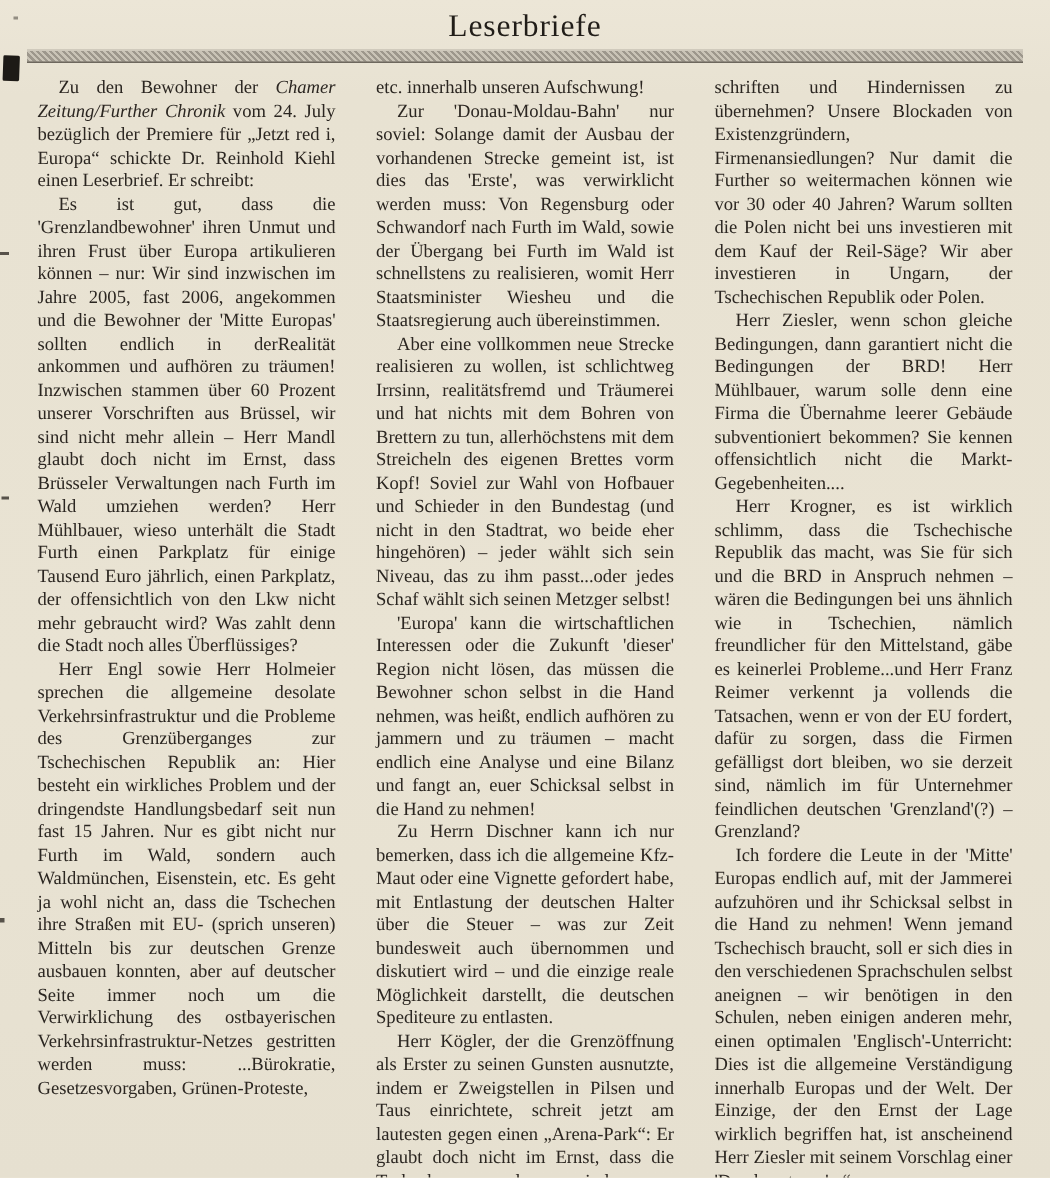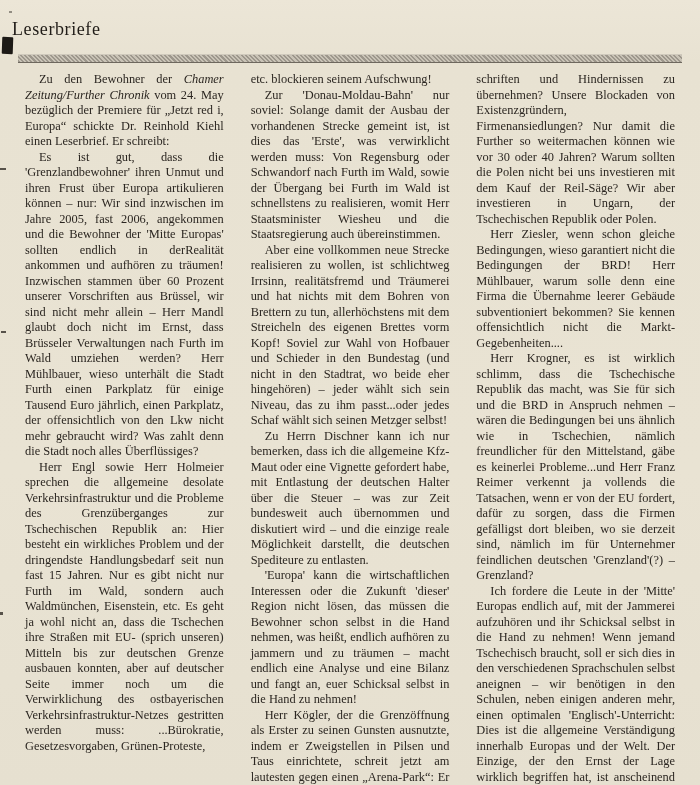--- a/index.html
+++ b/index.html
@@ -11,22 +11,22 @@
   }
   .page {
     position: relative;
     width: 700px; height: 785px;
     background:
       linear-gradient(180deg, #ece6d7 0%, #e8e2d2 8%, #e9e3d3 60%, #e6e0d0 100%);
     color: #282420;
   }
   .masthead { padding-top: 5px; }
   .section-title {
-    margin: 12px; text-align: left;
-    font-size: 18px; font-weight: 400;
+    margin: 0; text-align: center;
+    font-size: 21px; font-weight: 400;
     letter-spacing: 0.6px; color: #211d18;
     line-height: 25px;
   }
   .rule {
     height: 7px; margin: 3px 18px 0 18px;
     background: repeating-linear-gradient(45deg, #9d978c 0 1.5px, #c9c3b6 1.5px 3px),
                 #b5afa3;
     border-bottom: 1.5px solid #6e685e;
     border-top: 1px solid #cfc9bc;
   }
@@ -63,39 +63,39 @@
 <div class="page">
 
   <div class="masthead">
     <h1 class="section-title">Leserbriefe</h1>
     <div class="rule"></div>
   </div>
 
   <div class="columns">
     <div class="col">
       <div class="col-paras">
-          <p class="indent"><span>Zu den Bewohner der </span><span class="it">Chamer Zeitung/Further Chronik</span><span> vom 24. May bezüglich der Premiere für „Jetzt red i, Europa“ schickte Dr. Reinhold Kiehl einen Leserbrief. Er schreibt:</span></p>
+          <p class="indent"><span>Zu den Bewohner der </span><span class="it">Chamer Zeitung/Further Chronik</span><span> vom 24. July bezüglich der Premiere für „Jetzt red i, Europa“ schickte Dr. Reinhold Kiehl einen Leserbrief. Er schreibt:</span></p>
           <p class="indent"><span>Es ist gut, dass die 'Grenzlandbewohner' ihren Unmut und ihren Frust über Europa artikulieren können – nur: Wir sind inzwischen im Jahre 2005, fast 2006, angekommen und die Bewohner der 'Mitte Europas' sollten endlich in derRealität ankommen und aufhören zu träumen! Inzwischen stammen über 60 Prozent unserer Vorschriften aus Brüssel, wir sind nicht mehr allein – Herr Mandl glaubt doch nicht im Ernst, dass Brüsseler Verwaltungen nach Furth im Wald umziehen werden? Herr Mühlbauer, wieso unterhält die Stadt Furth einen Parkplatz für einige Tausend Euro jährlich, einen Parkplatz, der offensichtlich von den Lkw nicht mehr gebraucht wird? Was zahlt denn die Stadt noch alles Überflüssiges?</span></p>
           <p class="indent"><span>Herr Engl sowie Herr Holmeier sprechen die allgemeine desolate Verkehrsinfrastruktur und die Probleme des Grenzüberganges zur Tschechischen Republik an: Hier besteht ein wirkliches Problem und der dringendste Handlungsbedarf seit nun fast 15 Jahren. Nur es gibt nicht nur Furth im Wald, sondern auch Waldmünchen, Eisenstein, etc. Es geht ja wohl nicht an, dass die Tschechen ihre Straßen mit EU- (sprich unseren) Mitteln bis zur deutschen Grenze ausbauen konnten, aber auf deutscher Seite immer noch um die Verwirklichung des ostbayerischen Verkehrsinfrastruktur-Netzes gestritten werden muss: ...Bürokratie, Gesetzesvorgaben, Grünen-Proteste,</span></p>
         </div>
     </div>
     <div class="col">
       <div class="col-paras">
-          <p class=""><span>etc. blockieren seinem Aufschwung!</span></p>
+          <p class=""><span>etc. innerhalb unseren Aufschwung!</span></p>
           <p class="indent"><span>Zur 'Donau-Moldau-Bahn' nur soviel: Solange damit der Ausbau der vorhandenen Strecke gemeint ist, ist dies das 'Erste', was verwirklicht werden muss: Von Regensburg oder Schwandorf nach Furth im Wald, sowie der Übergang bei Furth im Wald ist schnellstens zu realisieren, womit Herr Staatsminister Wiesheu und die Staatsregierung auch übereinstimmen.</span></p>
           <p class="indent"><span>Aber eine vollkommen neue Strecke realisieren zu wollen, ist schlichtweg Irrsinn, realitätsfremd und Träumerei und hat nichts mit dem Bohren von Brettern zu tun, allerhöchstens mit dem Streicheln des eigenen Brettes vorm Kopf! Soviel zur Wahl von Hofbauer und Schieder in den Bundestag (und nicht in den Stadtrat, wo beide eher hingehören) – jeder wählt sich sein Niveau, das zu ihm passt...oder jedes Schaf wählt sich seinen Metzger selbst!</span></p>
+          <p class="indent"><span>'Europa' kann die wirtschaftlichen Interessen oder die Zukunft 'dieser' Region nicht lösen, das müssen die Bewohner schon selbst in die Hand nehmen, was heißt, endlich aufhören zu jammern und zu träumen – macht endlich eine Analyse und eine Bilanz und fangt an, euer Schicksal selbst in die Hand zu nehmen!</span></p>
           <p class="indent"><span>Zu Herrn Dischner kann ich nur bemerken, dass ich die allgemeine Kfz-Maut oder eine Vignette gefordert habe, mit Entlastung der deutschen Halter über die Steuer – was zur Zeit bundesweit auch übernommen und diskutiert wird – und die einzige reale Möglichkeit darstellt, die deutschen Spediteure zu entlasten.</span></p>
-          <p class="indent"><span>'Europa' kann die wirtschaftlichen Interessen oder die Zukunft 'dieser' Region nicht lösen, das müssen die Bewohner schon selbst in die Hand nehmen, was heißt, endlich aufhören zu jammern und zu träumen – macht endlich eine Analyse und eine Bilanz und fangt an, euer Schicksal selbst in die Hand zu nehmen!</span></p>
           <p class="indent"><span>Herr Kögler, der die Grenzöffnung als Erster zu seinen Gunsten ausnutzte, indem er Zweigstellen in Pilsen und Taus einrichtete, schreit jetzt am lautesten gegen einen „Arena-Park“: Er glaubt doch nicht im Ernst, dass die Tschechen so dumm sind, unser verfahrenes System mit den tausenden von bürokratischen Vor-</span></p>
         </div>
     </div>
     <div class="col">
       <div class="col-paras">
           <p class=""><span>schriften und Hindernissen zu übernehmen? Unsere Blockaden von Existenzgründern, Firmenansiedlungen? Nur damit die Further so weitermachen können wie vor 30 oder 40 Jahren? Warum sollten die Polen nicht bei uns investieren mit dem Kauf der Reil-Säge? Wir aber investieren in Ungarn, der Tschechischen Republik oder Polen.</span></p>
-          <p class="indent"><span>Herr Ziesler, wenn schon gleiche Bedingungen, wieso garantiert nicht die Bedingungen der BRD! Herr Mühlbauer, warum solle denn eine Firma die Übernahme leerer Gebäude subventioniert bekommen? Sie kennen offensichtlich nicht die Markt-Gegebenheiten....</span></p>
+          <p class="indent"><span>Herr Ziesler, wenn schon gleiche Bedingungen, dann garantiert nicht die Bedingungen der BRD! Herr Mühlbauer, warum solle denn eine Firma die Übernahme leerer Gebäude subventioniert bekommen? Sie kennen offensichtlich nicht die Markt-Gegebenheiten....</span></p>
           <p class="indent"><span>Herr Krogner, es ist wirklich schlimm, dass die Tschechische Republik das macht, was Sie für sich und die BRD in Anspruch nehmen – wären die Bedingungen bei uns ähnlich wie in Tschechien, nämlich freundlicher für den Mittelstand, gäbe es keinerlei Probleme...und Herr Franz Reimer verkennt ja vollends die Tatsachen, wenn er von der EU fordert, dafür zu sorgen, dass die Firmen gefälligst dort bleiben, wo sie derzeit sind, nämlich im für Unternehmer feindlichen deutschen 'Grenzland'(?) – Grenzland?</span></p>
           <p class="indent"><span>Ich fordere die Leute in der 'Mitte' Europas endlich auf, mit der Jammerei aufzuhören und ihr Schicksal selbst in die Hand zu nehmen! Wenn jemand Tschechisch braucht, soll er sich dies in den verschiedenen Sprachschulen selbst aneignen – wir benötigen in den Schulen, neben einigen anderen mehr, einen optimalen 'Englisch'-Unterricht: Dies ist die allgemeine Verständigung innerhalb Europas und der Welt. Der Einzige, der den Ernst der Lage wirklich begriffen hat, ist anscheinend Herr Ziesler mit seinem Vorschlag einer 'Drachensteuer'...“</span></p>
         </div>
 
     </div>
   </div>
 
   <div class="blob"></div>
   <div class="speck s1"></div>
   <div class="speck s2"></div>

